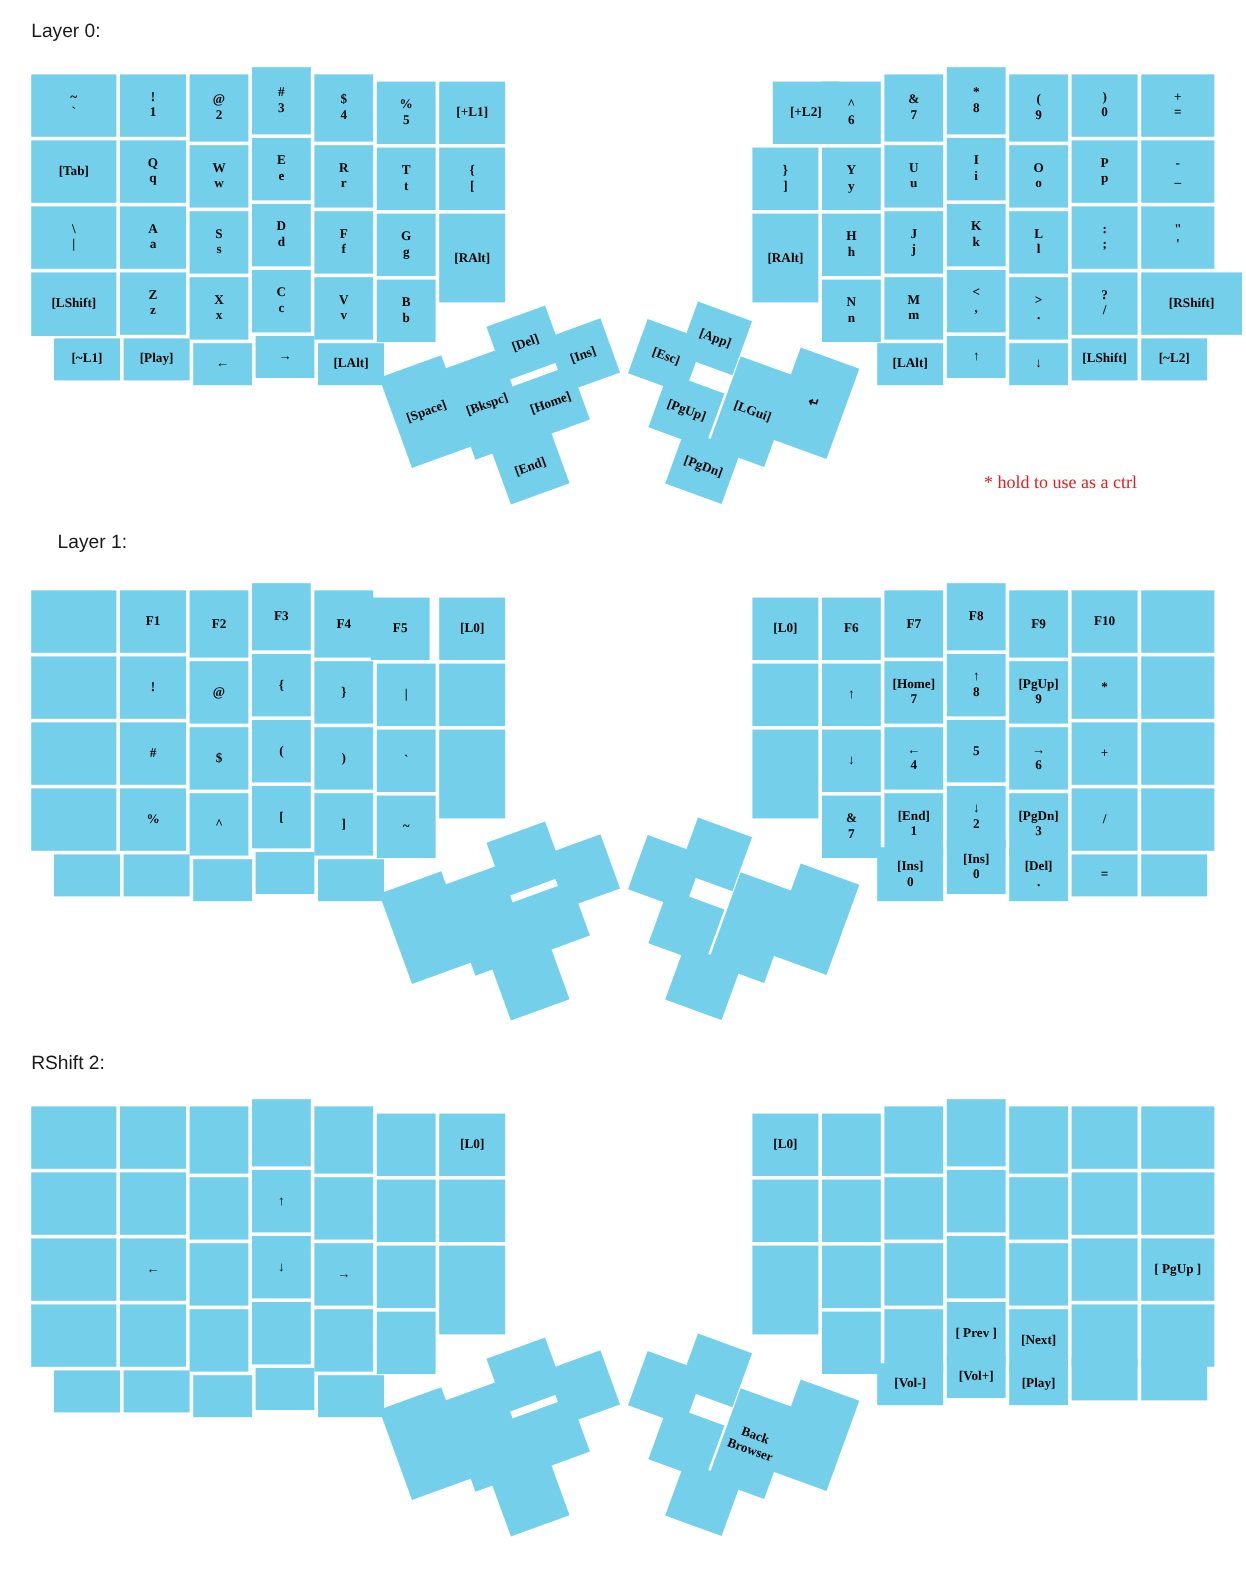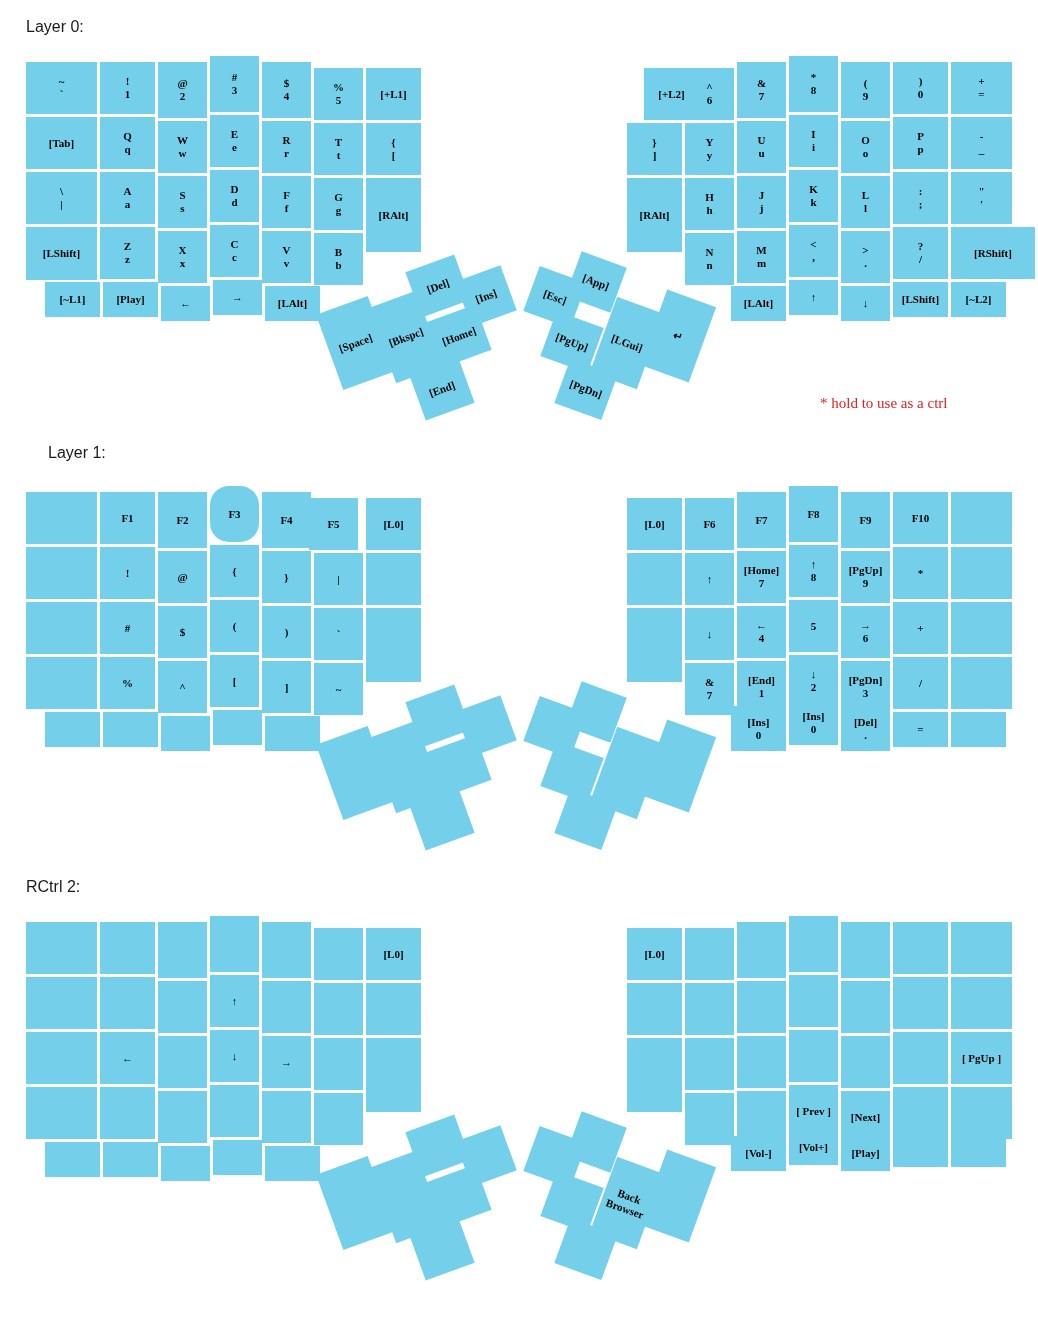--- a/index.html
+++ b/index.html
@@ -43,21 +43,21 @@
     font-size:13px;
     font-family:"Liberation Serif", serif;
     font-weight:bold;
   }
 </style>
 </head>
 <body>
 
 <div class="layer-title" style="left:26px;top:18px;">Layer 0:</div>
 <div class="layer-title" style="left:26px;top:444px;margin-left:22px;">Layer 1:</div>
-<div class="layer-title" style="left:26px;top:878px;">RCtrl 2:</div>
+<div class="layer-title" style="left:26px;top:878px;">RShift 2:</div>
 
 <div class="note" style="left:820px;top:395px;">* hold to use as a ctrl</div>
 <div class="ast" style="left:83px;top:200px;">*</div>
 <div class="ast" style="left:990px;top:200px;">*</div>
 
 <div id="keyboard-root">
     <div class="key" style="left: 26px; top: 62px; width: 71px; height: 52px;">~
 `</div>
     <div class="key" style="left: 100px; top: 62px; width: 55px; height: 52px;">!
 1</div>
@@ -176,21 +176,21 @@
 /</div>
     <div class="key" style="left: 951px; top: 227px; width: 84px; height: 52px;">[RShift]</div>
     <div class="key" style="left: 731px; top: 286px; width: 55px; height: 35px;">[LAlt]</div>
     <div class="key" style="left: 789px; top: 280px; width: 49px; height: 35px;">↑</div>
     <div class="key" style="left: 841px; top: 286px; width: 49px; height: 35px;">↓</div>
     <div class="key" style="left: 893px; top: 282px; width: 55px; height: 35px;">[LShift]</div>
     <div class="key" style="left: 951px; top: 282px; width: 55px; height: 35px;">[~L2]</div>
     <div class="key" style="left: 26px; top: 492px; width: 71px; height: 52px;"></div>
     <div class="key" style="left: 100px; top: 492px; width: 55px; height: 52px;">F1</div>
     <div class="key" style="left: 158px; top: 492px; width: 49px; height: 56px;">F2</div>
-    <div class="key" style="left: 210px; top: 486px; width: 49px; height: 56px; border-radius: 19px;">F3</div>
+    <div class="key" style="left: 210px; top: 486px; width: 49px; height: 56px;">F3</div>
     <div class="key" style="left: 262px; top: 492px; width: 49px; height: 56px;">F4</div>
     <div class="key" style="left: 309px; top: 498px; width: 49px; height: 52px;">F5</div>
     <div class="key" style="left: 366px; top: 498px; width: 55px; height: 52px;">[L0]</div>
     <div class="key" style="left: 26px; top: 547px; width: 71px; height: 52px;"></div>
     <div class="key" style="left: 100px; top: 547px; width: 55px; height: 52px;">!</div>
     <div class="key" style="left: 158px; top: 551px; width: 49px; height: 52px;">@</div>
     <div class="key" style="left: 210px; top: 545px; width: 49px; height: 52px;">{</div>
     <div class="key" style="left: 262px; top: 551px; width: 49px; height: 52px;">}</div>
     <div class="key" style="left: 314px; top: 553px; width: 49px; height: 52px;">|</div>
     <div class="key" style="left: 366px; top: 553px; width: 55px; height: 52px;"></div>

